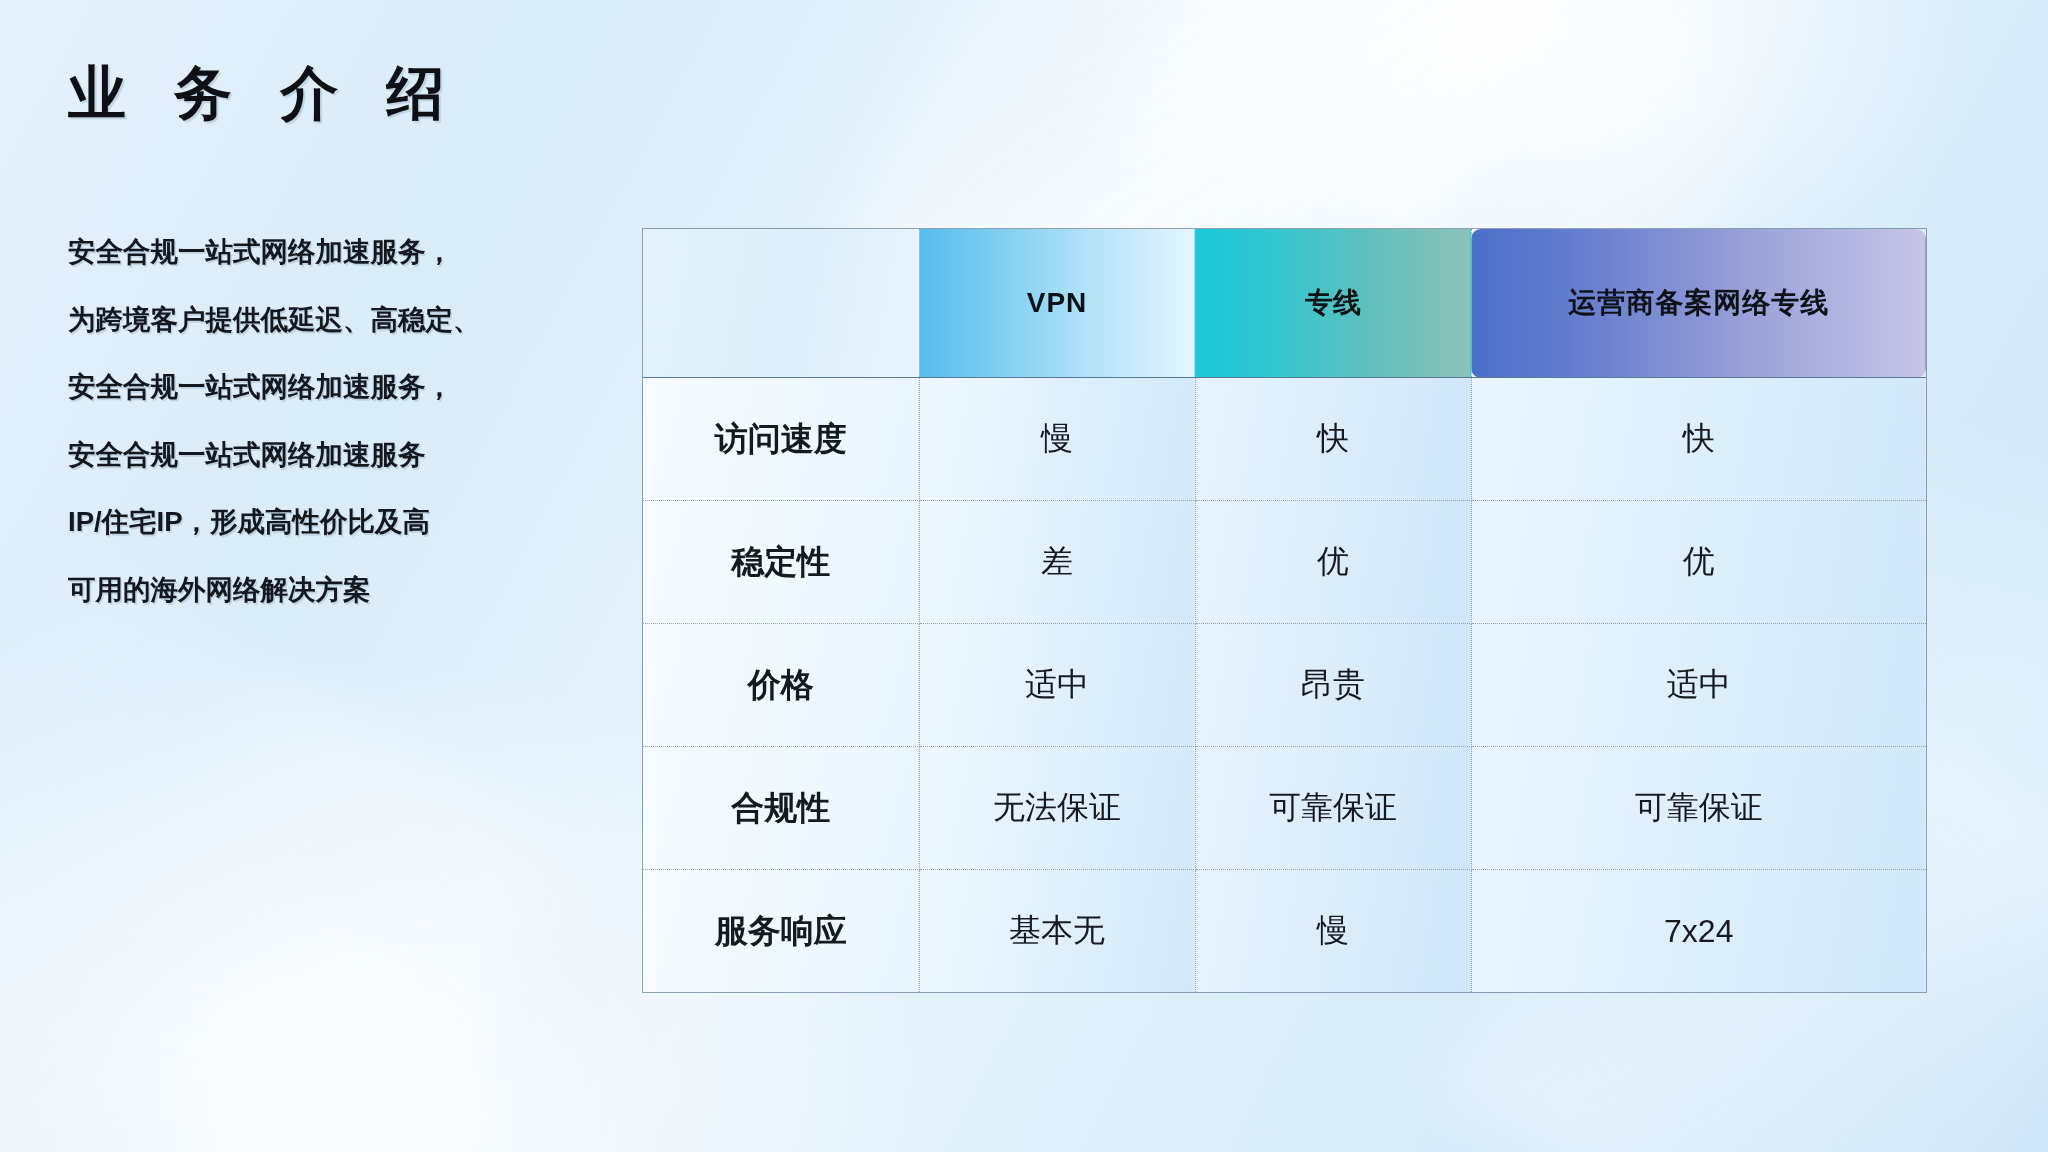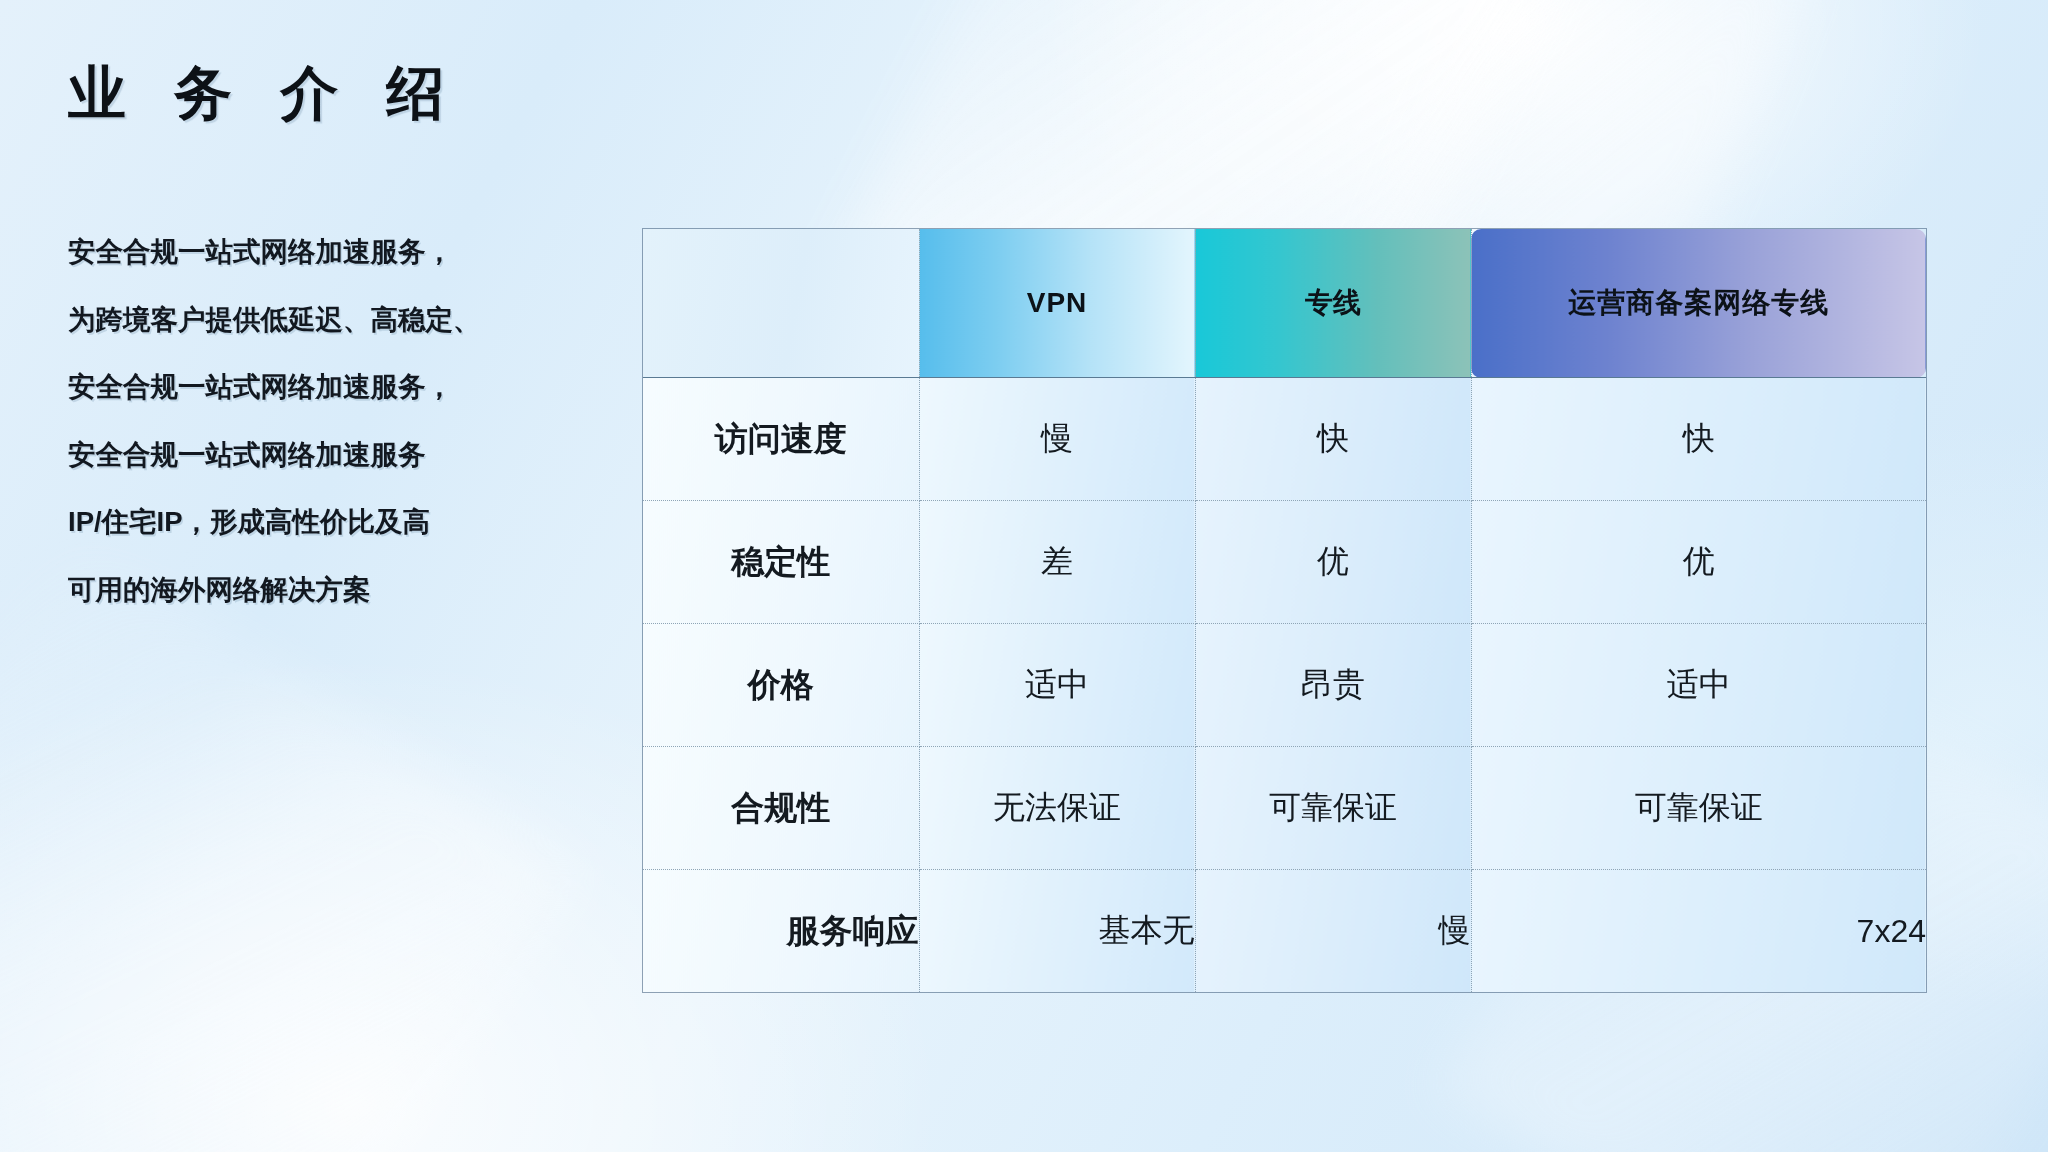--- a/index.html
+++ b/index.html
@@ -87,21 +87,21 @@
   .cmp-table col.c-isp   { width: 455px; }
 
   .cmp-table th, .cmp-table td {
     border-right: 1px dotted #8fa5b6;
     border-bottom: 1px dotted #8fa5b6;
     text-align: center;
     vertical-align: middle;
     padding: 0;
   }
   .cmp-table th:last-child, .cmp-table td:last-child { border-right: none; }
-  .cmp-table tbody tr:last-child td { border-bottom: none; text-align: right; }
+  .cmp-table tbody tr:last-child td { border-bottom: none; }
 
   
   .cmp-table thead th {
     height: 148px;
     font-size: 28px;
     font-weight: bold;
     color: #0c1218;
     border-bottom: 1px solid #5a7a93;
   }
   .th-blank {

